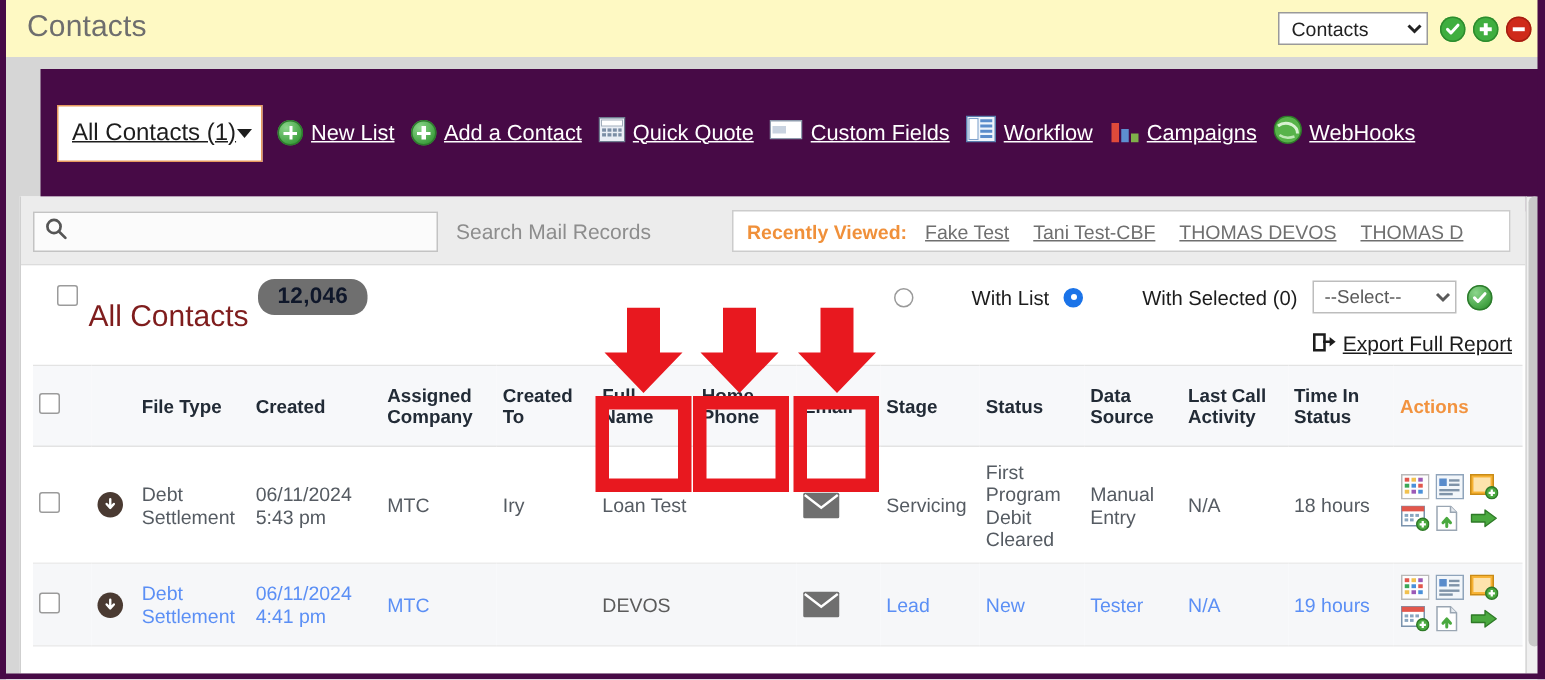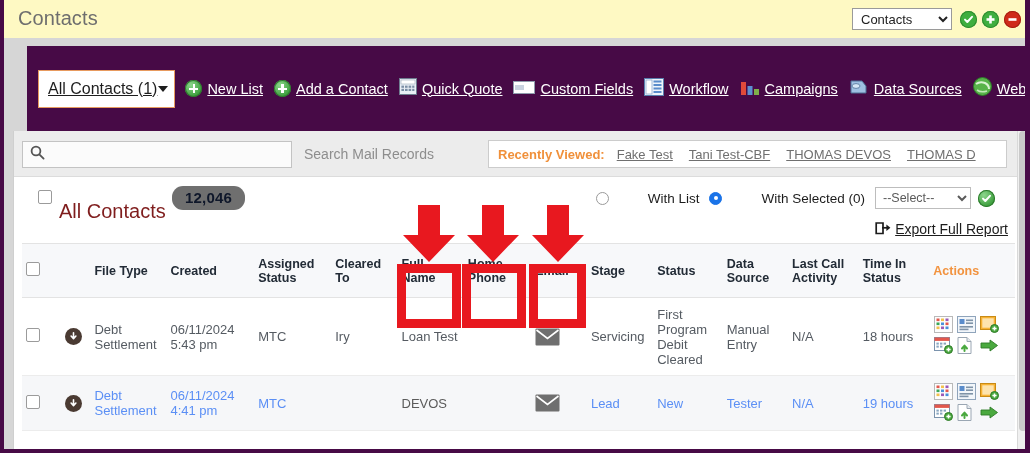--- a/index.html
+++ b/index.html
@@ -404,29 +404,20 @@
         <span class="ic">
           <svg width="20" height="17" viewBox="0 0 20 17">
             <rect x="1" y="4" width="5" height="13" fill="#e04a3a"></rect>
             <rect x="7.5" y="8" width="5" height="9" fill="#5d8fd0"></rect>
             <rect x="14" y="11" width="5" height="6" fill="#7fb04a"></rect>
           </svg>
         </span>
         <span class="lbl">Campaigns</span>
       </div>
 
-      <div class="navlink">
-        <span class="ic">
-          <svg width="20" height="18" viewBox="0 0 20 18">
-            <path d="M2 3 L13 3 L17 8 L17 15 L2 15 Z" fill="#9ebfe2" stroke="#4c6f95"></path>
-            <ellipse cx="7" cy="8" rx="4" ry="2.4" fill="#d5e6f6" stroke="#4c6f95" stroke-width="0.8"></ellipse>
-          </svg>
-        </span>
-        <span class="lbl">Data Sources</span>
-      </div>
 
       <div class="navlink">
         <span class="ic">
           <svg width="19" height="19" viewBox="0 0 19 19">
             <circle cx="9.5" cy="9.5" r="9" fill="#58b34a" stroke="#2f7a2a"></circle>
             <path d="M3 7 Q7 4 12 6 Q16 8 16 12" stroke="#d9f2d2" stroke-width="2" fill="none"></path>
             <path d="M4 13 Q8 16 14 14" stroke="#bfe8b5" stroke-width="1.6" fill="none"></path>
           </svg>
         </span>
         <span class="lbl">WebHooks</span>
@@ -511,22 +502,22 @@
           <col class="c-an">
       </colgroup>
       <thead>
         <tr>
           <th>
             <span class="cb"></span>
           </th>
           <th></th>
           <th>File Type</th>
           <th>Created</th>
-          <th>Assigned Status</th>
-          <th>Cleared To</th>
+          <th>Assigned Company</th>
+          <th>Created To</th>
           <th>Full Name</th>
           <th>Home Phone</th>
           <th>Email</th>
           <th>Stage</th>
           <th>Status</th>
           <th>Data Source</th>
           <th>Last Call Activity</th>
           <th>Time In Status</th>
           <th class="actions-h">Actions</th>
         </tr>

